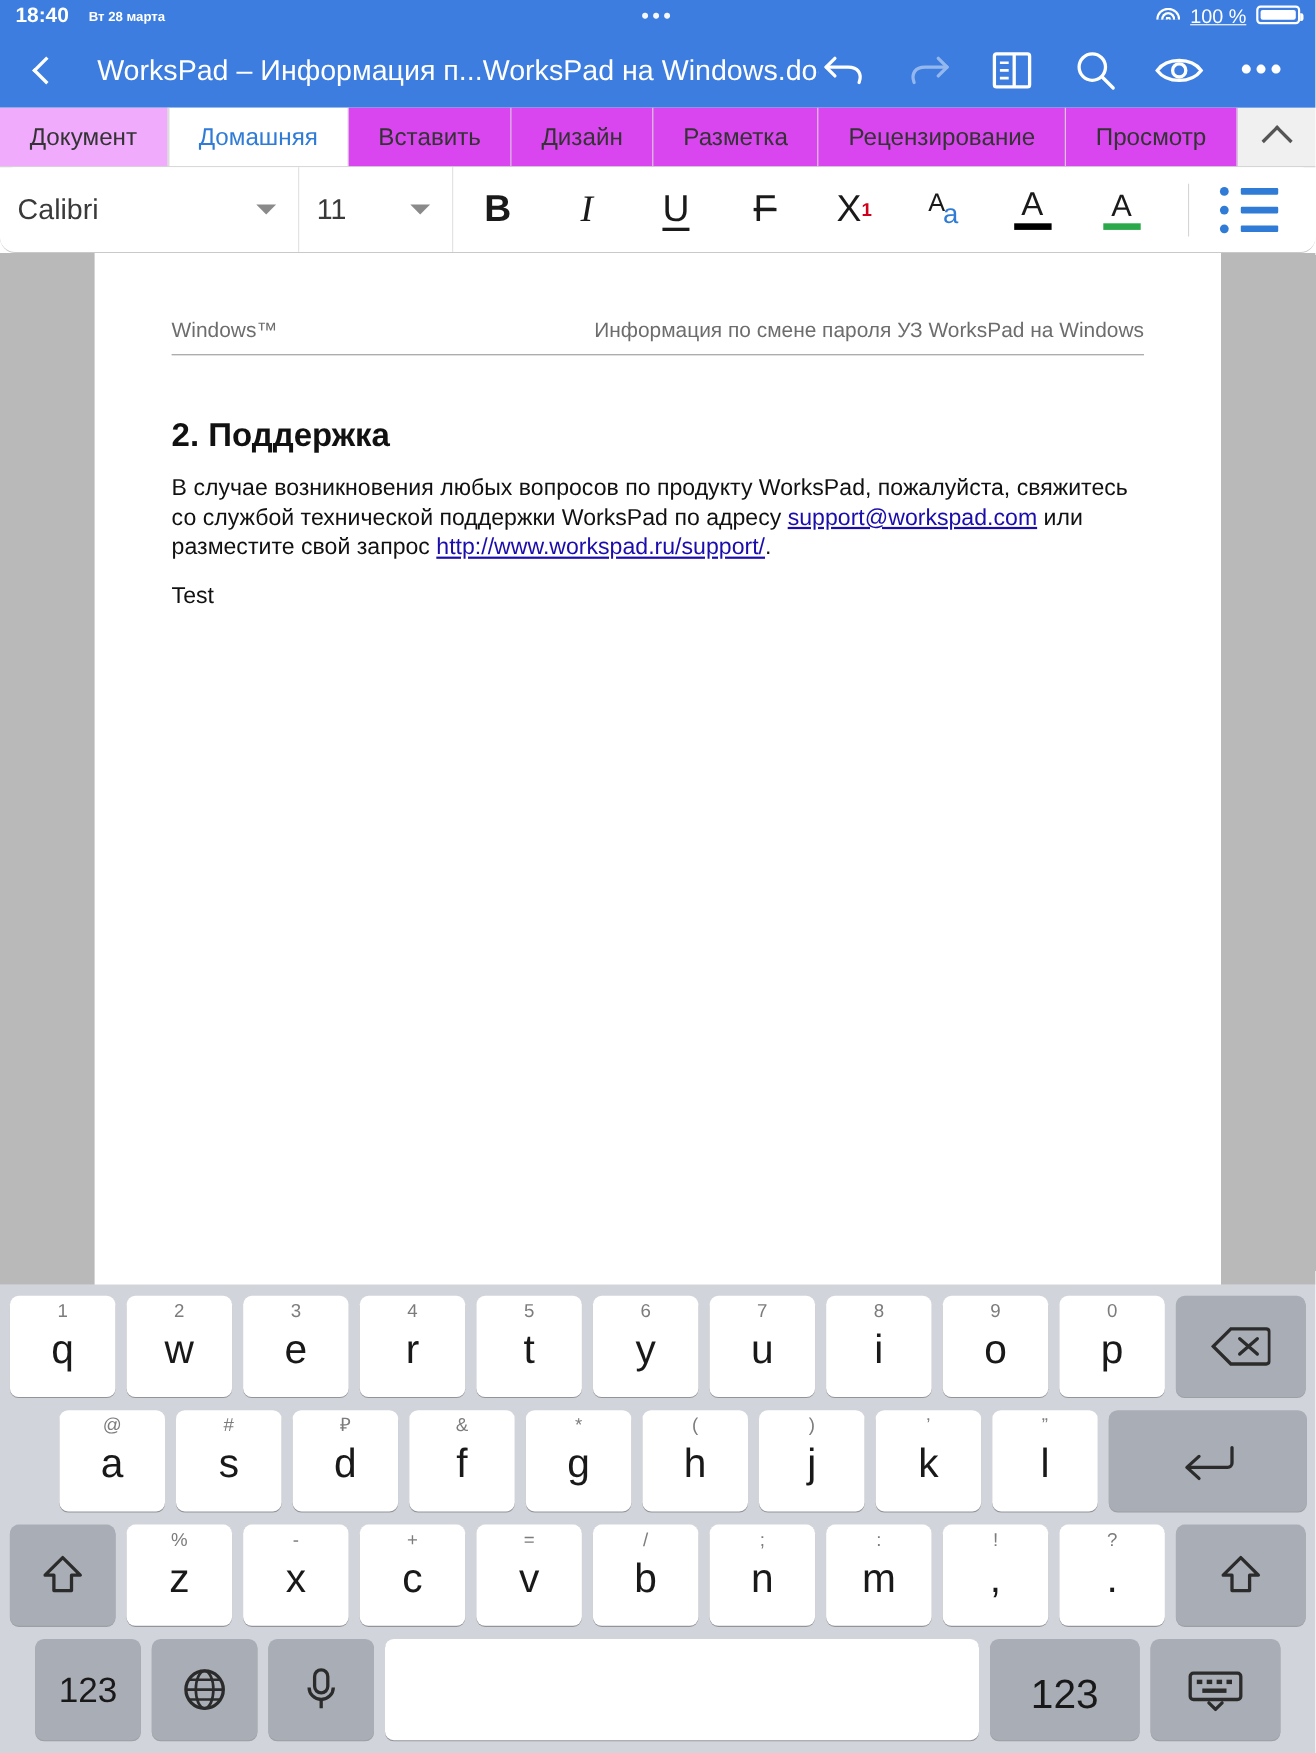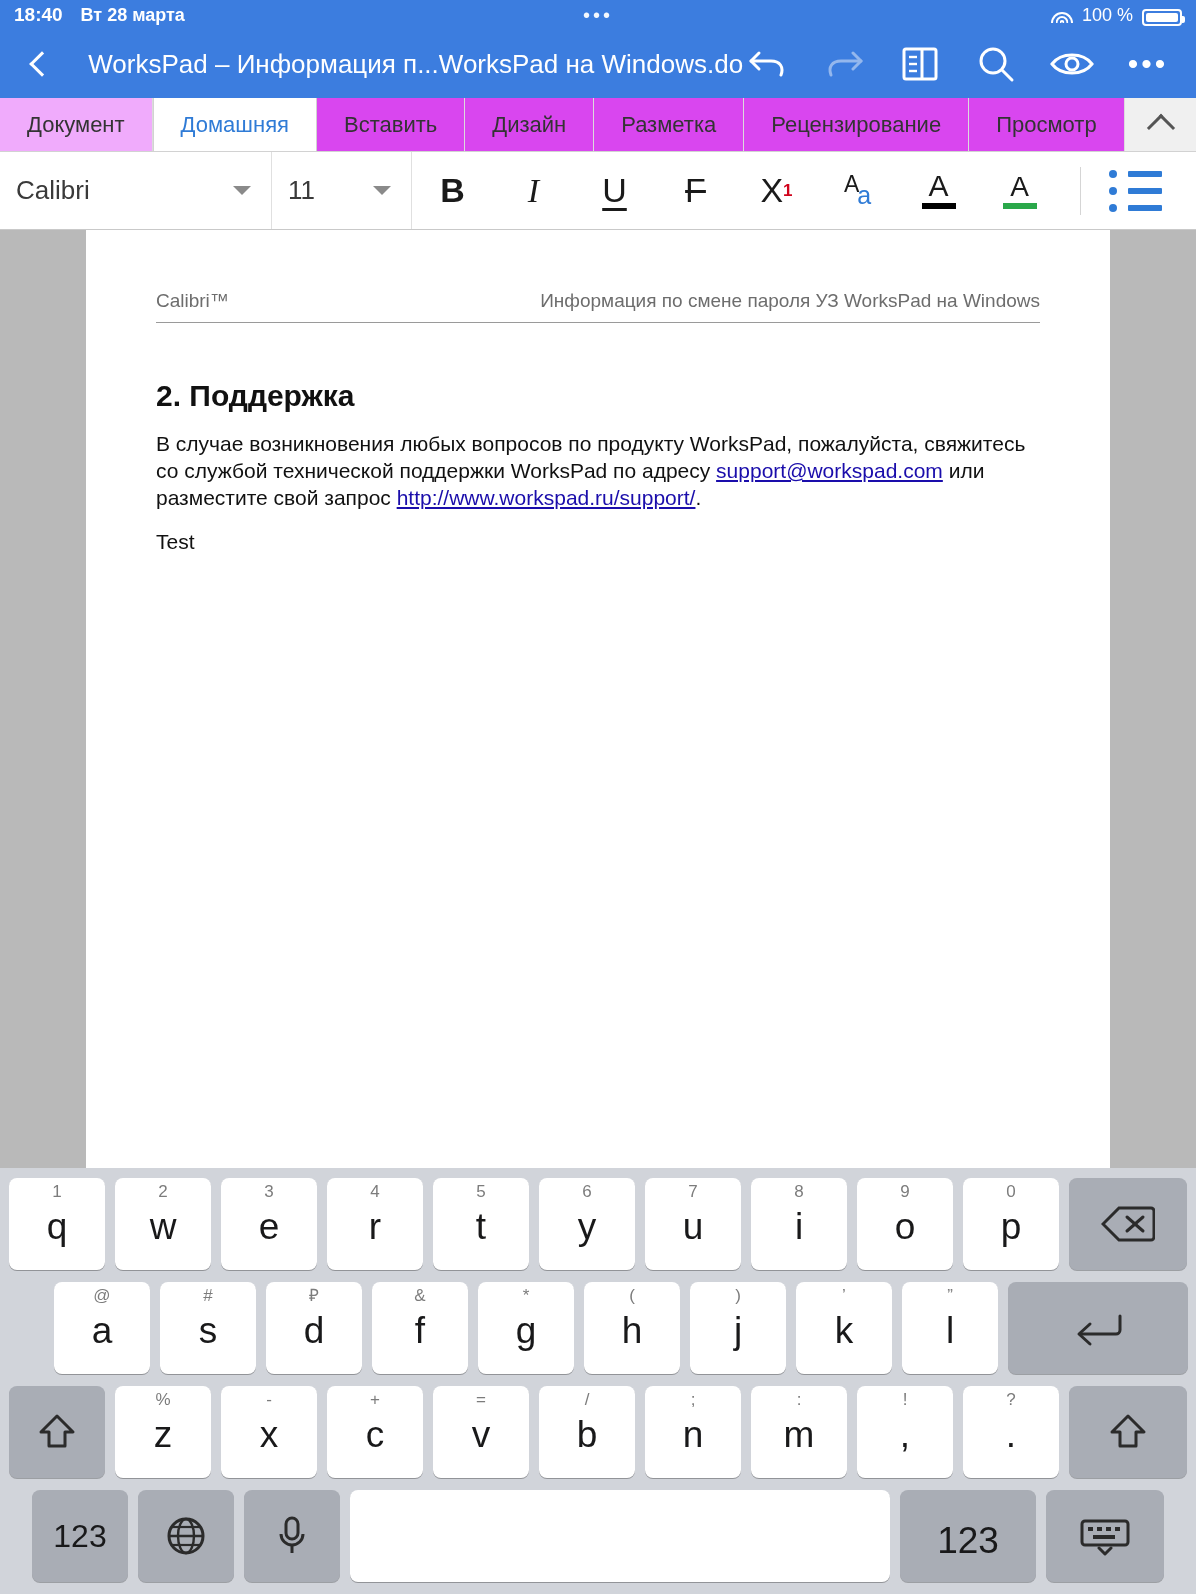--- a/index.html
+++ b/index.html
@@ -11,26 +11,26 @@
   }
   .screen { width: 1196px; height: 1594px; position: relative; display: flex; flex-direction: column; }
 
   
   .statusbar {
     height: 30px; background: #3c7ddf; color: #ffffff;
     display: flex; align-items: center; padding: 0 14px;
     font-size: 19px; position: relative;
   }
   .statusbar .time { font-weight: 700; margin-right: 18px; text-align: center; }
-  .statusbar .date { font-weight: 700; font-size: 18px; }
+  .statusbar .date { font-weight: 700; font-size: 12px; }
   .statusbar .center-dots {
     position: absolute; left: 50%; transform: translateX(-50%);
     letter-spacing: 3px; font-size: 20px; line-height: 1; opacity: .95;
   }
-  .statusbar .right { margin-left: auto; display: flex; align-items: flex-end; gap: 9px; }
+  .statusbar .right { margin-left: auto; display: flex; align-items: flex-start; gap: 9px; text-decoration: underline; }
   .wifi-icon { width: 22px; height: 16px; position: relative; display: inline-block; }
   .wifi-icon i { position: absolute; border: 2.5px solid #fff; border-bottom: none;
     border-radius: 50% 50% 0 0 / 100% 100% 0 0; left: 50%; transform: translateX(-50%); }
   .wifi-icon i:nth-child(1) { width: 22px; height: 11px; top: 2px; }
   .wifi-icon i:nth-child(2) { width: 13px; height: 7px; top: 6px; }
   .wifi-icon i:nth-child(3) { width: 5px; height: 3px; top: 10px; border-width: 2px; }
   .battery { width: 40px; height: 17px; border: 2px solid #fff; border-radius: 4px; position: relative; }
   .battery::after { content:""; position:absolute; right:-5px; top:5px; width:3px; height:7px; background:#fff; border-radius:0 2px 2px 0;}
   .battery i { position: absolute; left: 2px; top: 2px; bottom: 2px; width: 88%; background: #fff; border-radius: 2px; }
   .pct { font-size: 18px; }
@@ -51,21 +51,21 @@
 
   
   .tabs { height: 54px; background: #f0f0f0; display: flex; align-items: stretch; border-bottom: 1px solid #d2d2d2; }
   .tab { display: flex; align-items: center; padding: 0 27px; font-size: 22px; color: #333; border-right: 1px solid #dcdcdc; background: #d946ef; }
   .tab.active { background: #ffffff; color: #2f7bd6; border-right: 1px solid #d2d2d2; border-left: 1px solid #d2d2d2; }
   .tab.first { background: #f0abfc; }
   .tab-collapse { margin-left: auto; width: 70px; display: flex; align-items: center; justify-content: center; }
   .tab-collapse span { display:block; width: 20px; height: 20px; border-left: 3px solid #555; border-top: 3px solid #555; transform: rotate(45deg); margin-top: 6px;}
 
   
-  .toolbar { height: 78px; background: #ffffff; display: flex; align-items: center; border-bottom: 1px solid #c9c9c9; }
+  .toolbar { height: 78px; background: #ffffff; display: flex; align-items: center; border-bottom: 1px solid #c9c9c9; border-radius: 14px; }
   .font-box { width: 272px; height: 100%; display: flex; align-items: center; padding-left: 16px; border-right: 1px solid #e0e0e0; position: relative; }
   .font-box .val { font-size: 26px; color: #3a3a3a; }
   .caret { position: absolute; right: 20px; width: 0; height: 0; border-left: 9px solid transparent; border-right: 9px solid transparent; border-top: 9px solid #8a8a8a; }
   .size-box { width: 140px; height: 100%; display: flex; align-items: center; padding-left: 16px; border-right: 1px solid #e0e0e0; position: relative; text-align: right; }
   .size-box .val { font-size: 26px; color: #3a3a3a; }
   .fbtn { width: 81px; height: 100%; display: flex; align-items: center; justify-content: center; color: #1a1a1a; }
   .fbtn .lbl { font-size: 34px; }
   .fbtn .lbl.b { font-weight: 700; }
   .fbtn .lbl.i { font-style: italic; font-family: "Liberation Serif", serif; }
   .fbtn .lbl.u { text-decoration: underline; text-underline-offset: 6px; }
@@ -257,21 +257,21 @@
         <i class="dot"></i>
           <i class="line"></i>
       </span>
     </div>
   </div>
 
   <div class="docarea">
     <div class="page">
       <div class="page-inner">
         <div class="hdr">
-          <span class="left">Calibri™</span>
+          <span class="left">Windows™</span>
           <span class="right">Информация по смене пароля УЗ WorksPad на Windows</span>
         </div>
         <h2 class="doc-h">2. Поддержка</h2>
         <p class="doc-p">
           <span>В случае возникновения любых вопросов по продукту WorksPad, пожалуйста, свяжитесь со службой технической поддержки WorksPad по адресу </span><a href="#">support@workspad.com</a><span> или разместите свой запрос </span><a href="#">http://www.workspad.ru/support/</a><span>.</span>
         </p>
         <p class="doc-p2">Test</p>
       </div>
     </div>
   </div>

